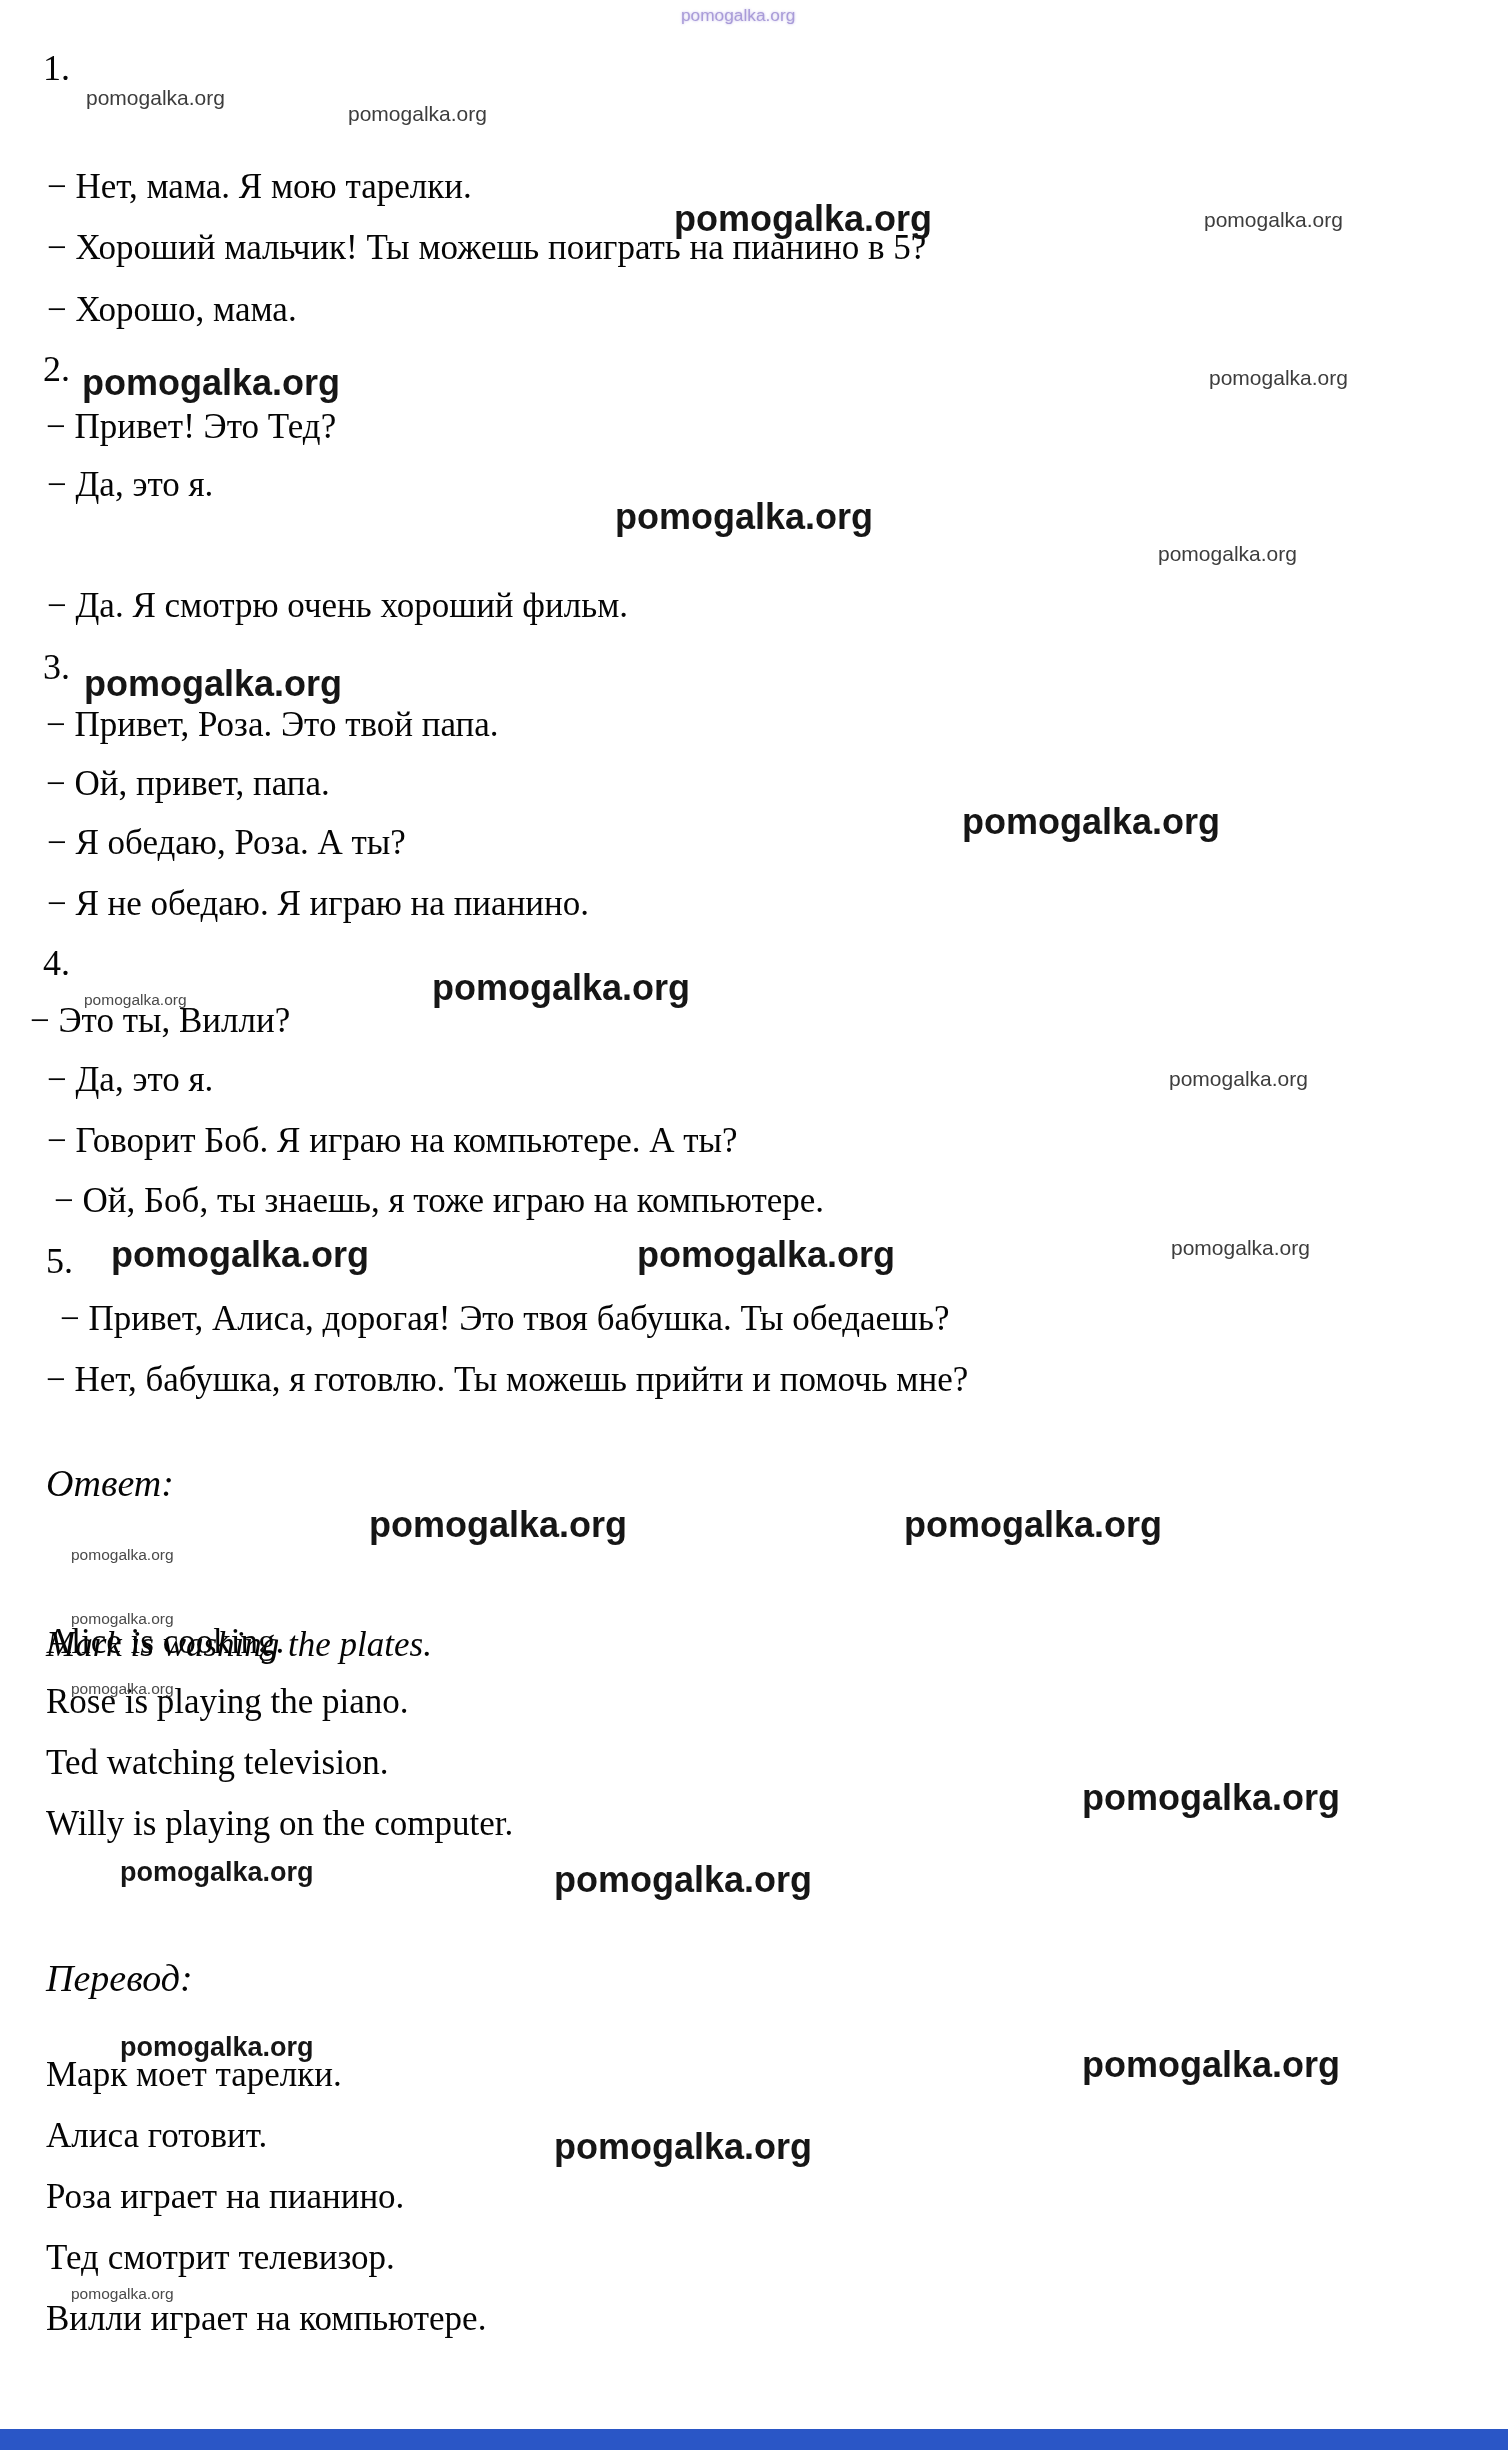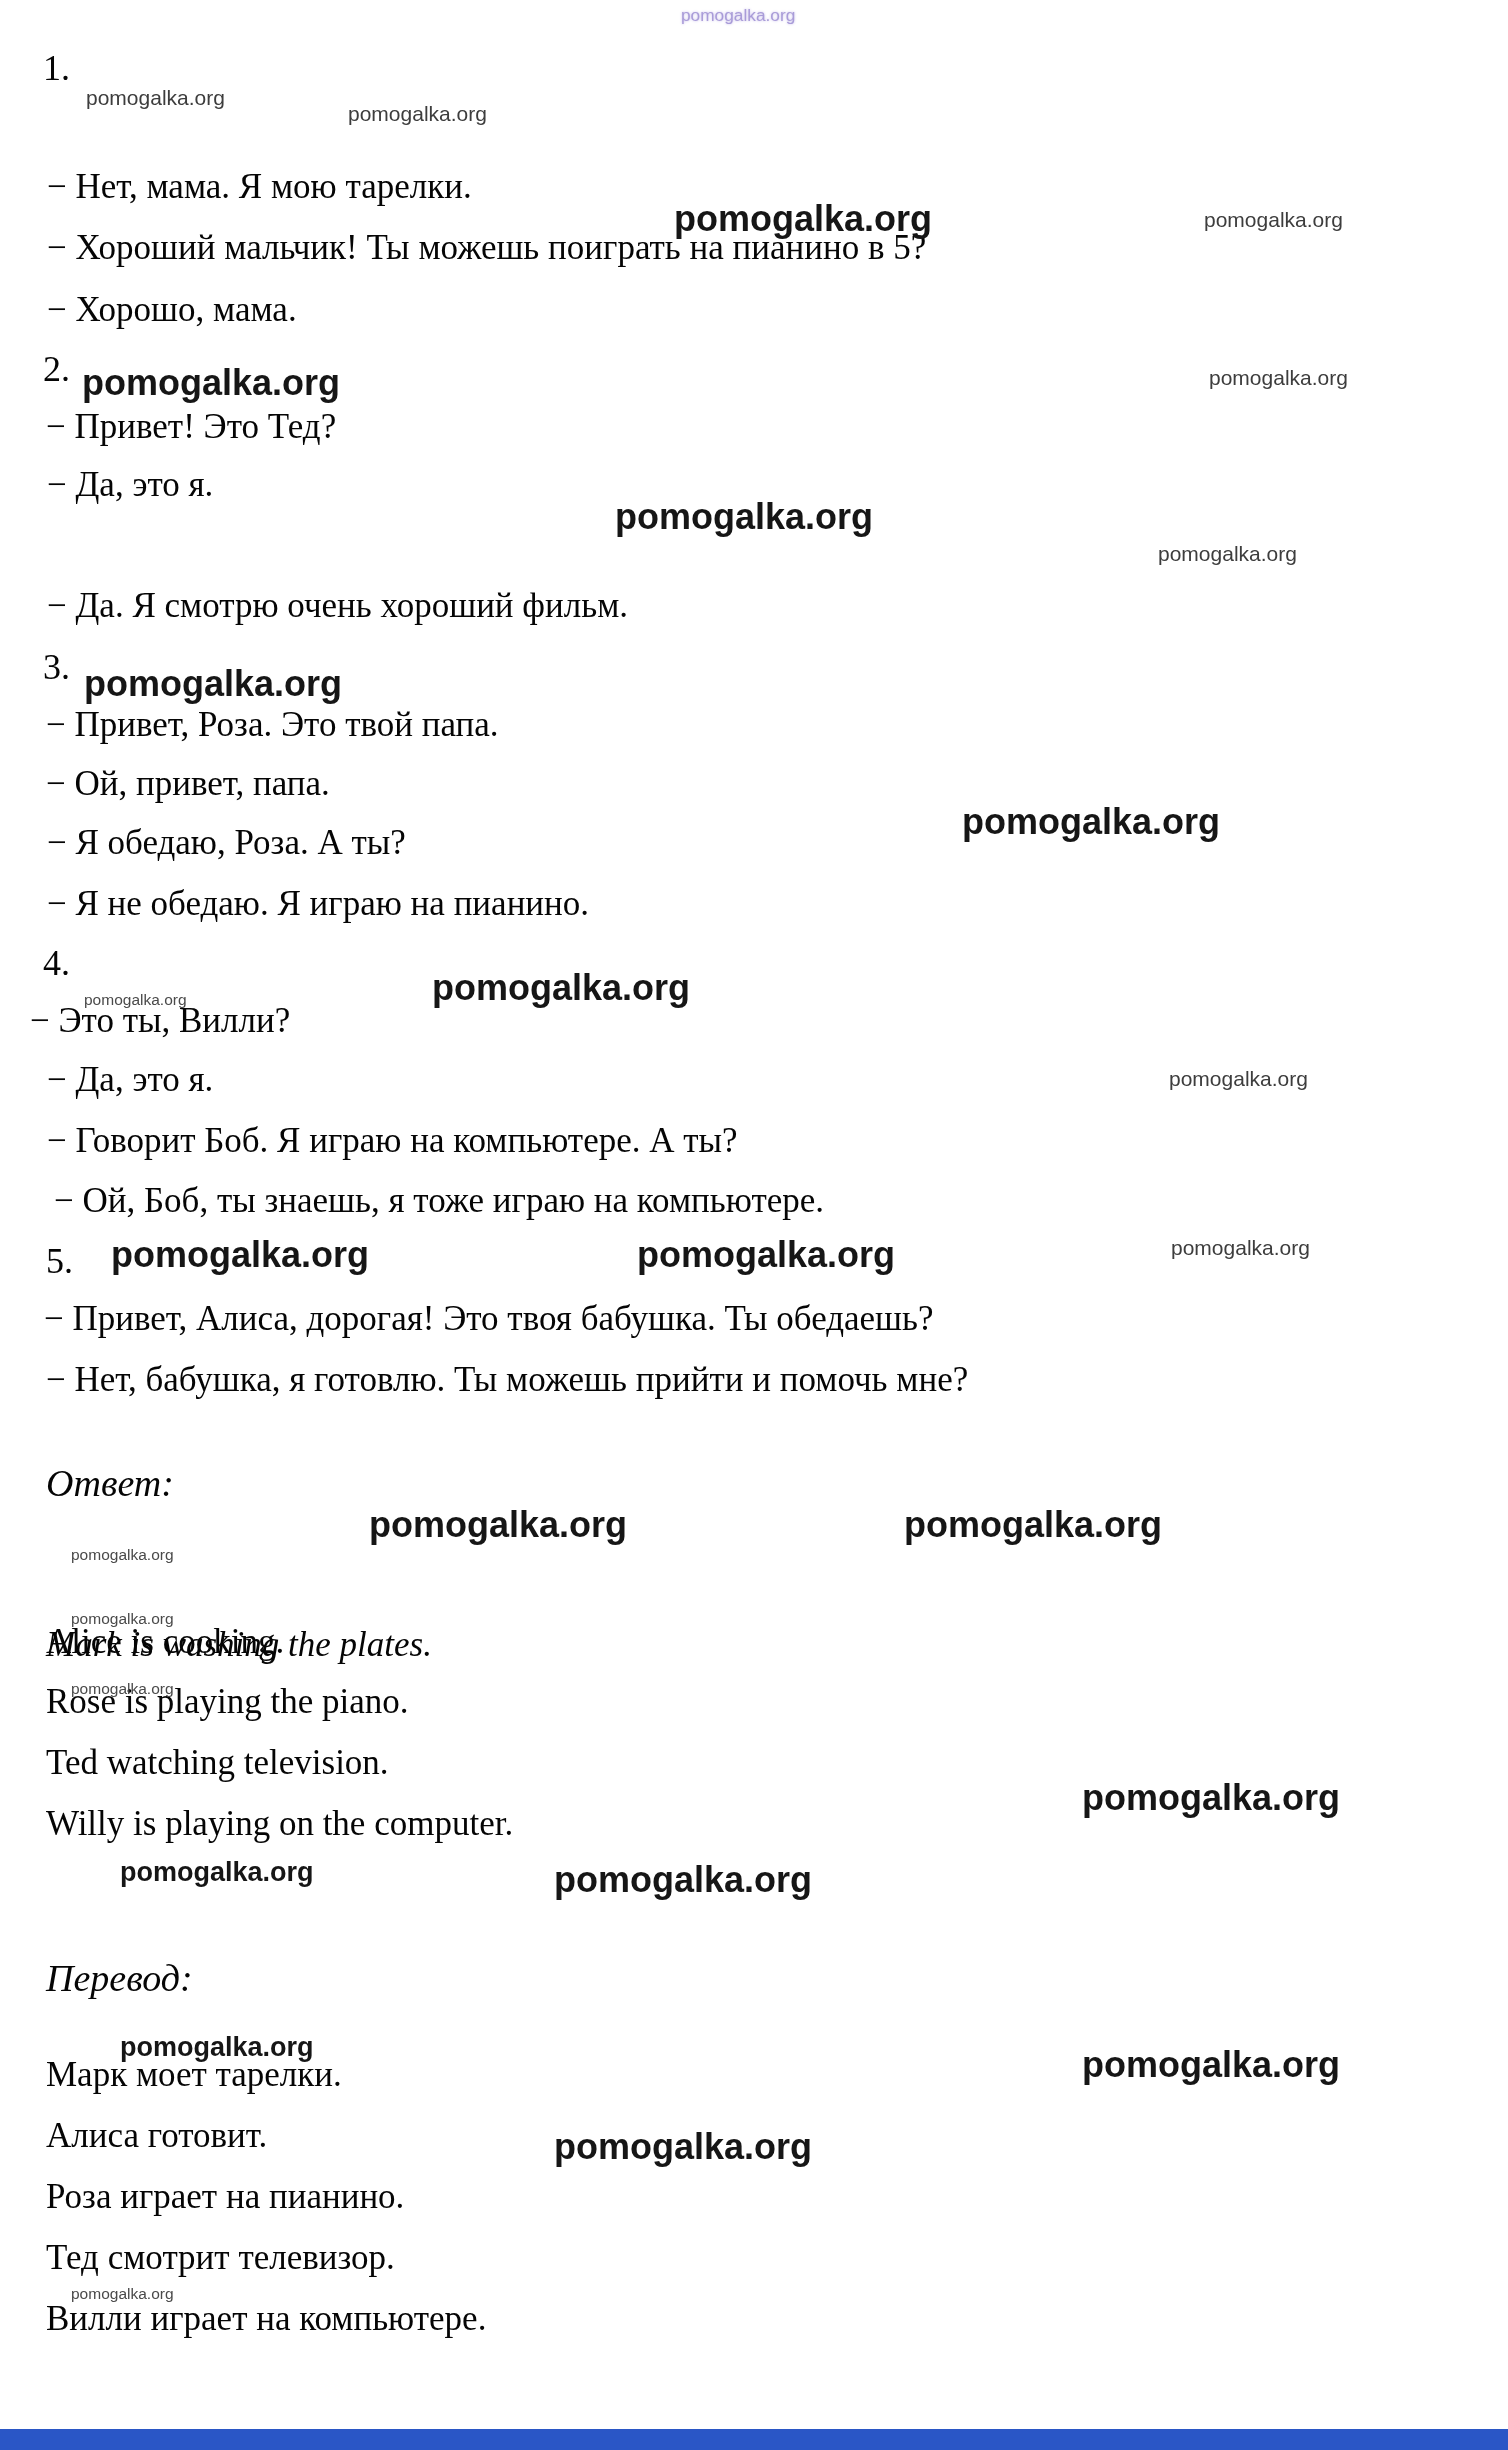--- a/index.html
+++ b/index.html
@@ -74,21 +74,21 @@
   <div class="line" style="top:824px; left:47px;">− Я обедаю, Роза. А ты?</div>
   <div class="line" style="top:885px; left:47px;">− Я не обедаю. Я играю на пианино.</div>
 
   <div class="num" style="top:942px; left:43px;">4.</div>
   <div class="line" style="top:1002px; left:30px;">− Это ты, Вилли?</div>
   <div class="line" style="top:1061px; left:47px;">− Да, это я.</div>
   <div class="line" style="top:1122px; left:47px;">− Говорит Боб. Я играю на компьютере. А ты?</div>
   <div class="line" style="top:1182px; left:46px;margin-left:8px;">− Ой, Боб, ты знаешь, я тоже играю на компьютере.</div>
 
   <div class="num" style="top:1240px; left:46px;">5.</div>
-  <div class="line" style="top:1300px; left:44px;">− Привет, Алиса, дорогая! Это твоя бабушка. Ты обедаешь?</div>
+  <div class="line" style="top:1300px; left:60px;">− Привет, Алиса, дорогая! Это твоя бабушка. Ты обедаешь?</div>
   <div class="line" style="top:1361px; left:46px;">− Нет, бабушка, я готовлю. Ты можешь прийти и помочь мне?</div>
 
   <div class="heading" style="top:1461px; left:46px;">Ответ:</div>
   <div class="line" style="top:1626px; left:46px;font-style:italic;">Mark is washing the plates.</div>
   <div class="line" style="top:1623px; left:46px;">Alice is cooking.</div>
   <div class="line" style="top:1683px; left:46px;">Rose is playing the piano.</div>
   <div class="line" style="top:1744px; left:46px;">Ted watching television.</div>
   <div class="line" style="top:1805px; left:46px;">Willy is playing on the computer.</div>
 
   <div class="heading" style="top:1956px; left:46px;">Перевод:</div>

